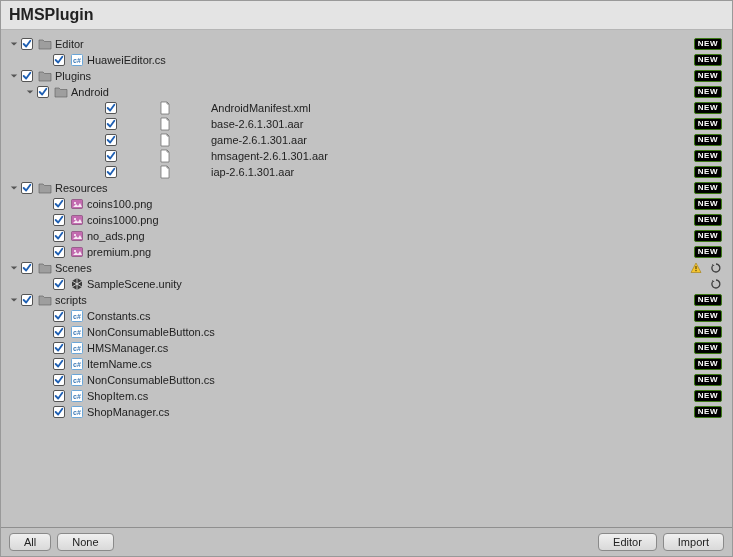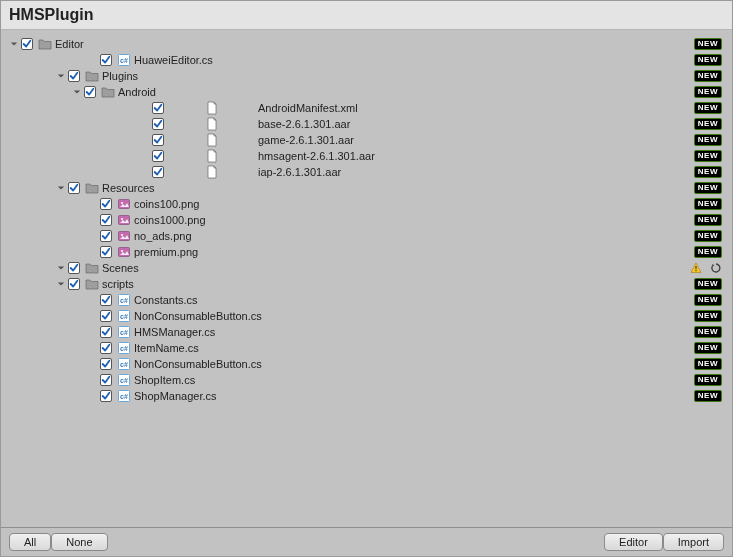--- a/index.html
+++ b/index.html
@@ -1,40 +1,40 @@
 <!DOCTYPE html>
 <html><head>
 <meta charset="utf-8">
 <style>
   * { box-sizing: border-box; margin: 0; padding: 0; font-family: Arial, Helvetica, sans-serif; }
   html, body { width: 733px; height: 557px; overflow: hidden; }
   body { background: #c2c2c2; display: flex; flex-direction: column; border:1px solid #999; }
   .title-bar { background: #e4e4e4; padding: 5px 8px; font-size: 16px; font-weight: bold; color: #222; border-bottom:1px solid #b5b5b5;}
   .main { flex: 1; overflow: auto; padding: 6px 0 0 0; background:#c2c2c2;}
   .row { display: flex; align-items: center; height: 16px; font-size: 11px; color: #222; padding:0 10px 0 0;}
-  .row + .row { margin-top: 0; margin-left: 47px; }
+  .row + .row { margin-top: 0; }
   .indent-0 { padding-left: 8px; }
   .indent-1 { padding-left: 24px; justify-content: center; }
   .indent-2 { padding-left: 40px; }
   .indent-3 { padding-left: 56px; gap: 36px; }
   .arrow { width: 10px; height:10px; display:inline-flex; align-items:center; justify-content:center; cursor:pointer; color:#444;}
   .arrow svg { width:8px; height:8px; display:block;}
   .spacer-arrow { width:10px; }
   .cb { width:12px; height:12px; margin:0 4px 0 2px; border:1px solid #555; background:#fff; display:inline-flex; align-items:center; justify-content:center; cursor:pointer; border-radius:2px;}
   .cb svg{ width:10px; height:10px; display:block;}
   .icon { width:14px; height:14px; margin:0 3px 0 1px; display:inline-flex; align-items:center; justify-content:center;}
   .icon svg{width:14px;height:14px;display:block;}
   .label { flex:0 0 auto; white-space:nowrap; }
   .fill { flex:1; }
   .badge-new { font-size:8px; font-weight:bold; color:#fff; background:#000000; border:1px solid #3d7a16; border-radius:2px; padding:0 3px; line-height:10px; letter-spacing:0.5px; margin-left:4px;}
   .warn-icon { width:12px; height:12px; display:inline-flex; align-items:center; justify-content:center; margin-right:4px;}
   .warn-icon svg{width:12px;height:12px;display:block;}
   .refresh-icon { width:12px; height:12px; display:inline-flex; align-items:center; justify-content:center; cursor:pointer; margin-left:4px;}
   .refresh-icon svg{width:12px;height:12px;display:block;}
-  .footer { background:#c2c2c2; border-top:1px solid #8f8f8f; padding:5px 8px; display:flex; align-items:center; }
+  .footer { background:#c2c2c2; border-top:1px solid #8f8f8f; padding:5px 8px; display:flex; align-items:center; gap:6px;}
   .btn { background:linear-gradient(#f0f0f0,#d9d9d9); border:1px solid #8a8a8a; border-radius:4px; font-size:11px; padding:2px 14px; cursor:pointer; color:#222;}
   .footer .spacer{flex:1;}
   #tree-container .row{cursor:default;}
 </style>
 </head>
 <body>
 
 <div class="title-bar">
   <span>HMSPlugin</span>
 </div>
@@ -320,20 +320,42 @@
             <rect x="5.4" y="8" width="1.2" height="1.2" fill="#5a4400"></rect>
           </svg>
         </span>
         <span class="refresh-icon">
           <svg viewBox="0 0 12 12">
             <path d="M6 2 A4 4 0 1 1 2.4 4" fill="none" stroke="#3b3b3b" stroke-width="1.3"></path>
             <path d="M2 2 L2.4 4.3 L4.6 3.6 Z" fill="#3b3b3b"></path>
           </svg>
         </span>
       </div>
+      <div class="row indent-2">
+        <span class="spacer-arrow"></span>
+        <span class="cb">
+          <svg viewBox="0 0 12 12">
+            <path d="M2 6 L5 9 L10 2" stroke="#1e5fb3" stroke-width="2.2" fill="none" stroke-linecap="round" stroke-linejoin="round"></path>
+          </svg>
+        </span>
+        <span class="icon">
+          <svg viewBox="0 0 14 14">
+            <path d="M7 1 L12 4 L12 10 L7 13 L2 10 L2 4 Z" fill="#3b3b3b"></path>
+            <path d="M7 1 L7 13 M2 4 L12 10 M12 4 L2 10" stroke="#fff" stroke-width="0.7" fill="none"></path>
+          </svg>
+        </span>
+        <span class="label">SampleScene.unity</span>
+        <span class="fill"></span>
+        <span class="refresh-icon">
+          <svg viewBox="0 0 12 12">
+            <path d="M6 2 A4 4 0 1 1 2.4 4" fill="none" stroke="#3b3b3b" stroke-width="1.3"></path>
+            <path d="M2 2 L2.4 4.3 L4.6 3.6 Z" fill="#3b3b3b"></path>
+          </svg>
+        </span>
+      </div>
       <div class="row indent-0">
         <span class="arrow">
           <svg viewBox="0 0 10 10">
             <path d="M1 3 L5 7 L9 3 Z" fill="#555"></path>
           </svg>
         </span>
         <span class="cb">
           <svg viewBox="0 0 12 12">
             <path d="M2 6 L5 9 L10 2" stroke="#1e5fb3" stroke-width="2.2" fill="none" stroke-linecap="round" stroke-linejoin="round"></path>
           </svg>

